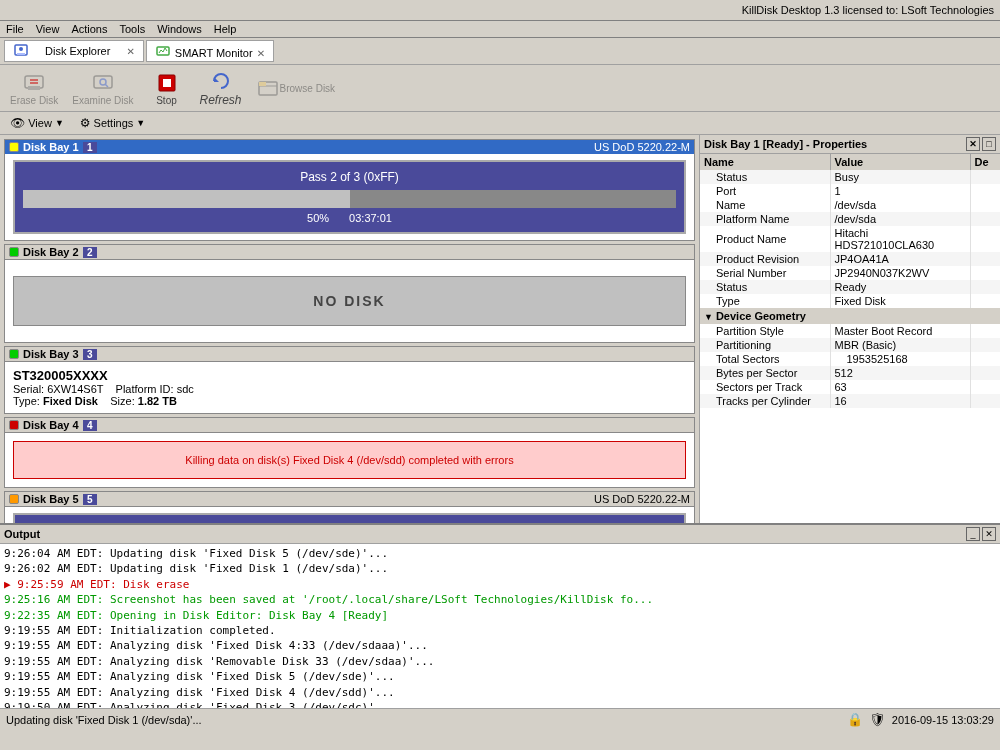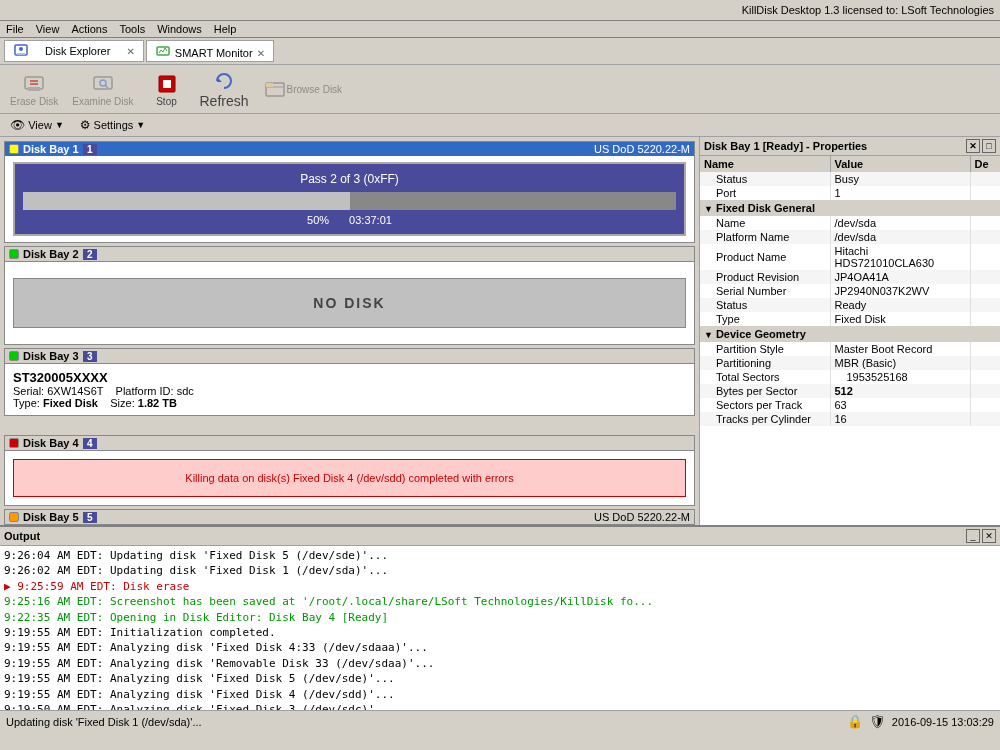--- a/index.html
+++ b/index.html
@@ -93,21 +93,21 @@
     <span style="font-size:10px;">Stop</span>
   </div>
 
   <div class="toolbar-btn" style="display:flex;flex-direction:column;align-items:center;padding:2px 6px;">
     <div style="width:24px;height:24px;display:flex;align-items:center;justify-content:center;">
       <svg width="22" height="22" viewBox="0 0 22 22">
           <path d="M4 11 A7 7 0 1 1 11 18" fill="none" stroke="#4466cc" stroke-width="2"></path>
           <polygon points="4,7 4,12 9,12" fill="#4466cc"></polygon>
         </svg>
     </div>
-    <span style="font-size:14px;">Refresh</span>
+    <span style="font-size:12px;font-style:italic;">Refresh</span>
   </div>
 
   <div class="toolbar-btn disabled" style="display:flex;flex-direction:row;align-items:center;padding:2px 6px;opacity:0.5;">
     <div style="width:24px;height:24px;display:flex;align-items:center;justify-content:center;">
       <svg width="22" height="22" viewBox="0 0 22 22">
           <rect x="2" y="5" width="18" height="13" rx="1" fill="#d4d0c8" stroke="#666" stroke-width="1.5"></rect>
           <path d="M2 9 L20 9" stroke="#666" stroke-width="1"></path>
           <rect x="2" y="5" width="7" height="4" fill="#e8c870"></rect>
         </svg>
     </div>
@@ -158,21 +158,21 @@
       <div style="display:flex;align-items:center;padding:1px 4px;background:#d4d0c8;border-bottom:1px solid #888;gap:4px;">
         <span style="width:10px;height:10px;border-radius:2px;background:#00cc00;border:1px solid #888;display:inline-block;"></span>
         <span style="font-weight:bold;">Disk Bay 2</span>
         <span style="background:#4a4a9a;color:white;font-weight:bold;font-size:10px;padding:0 3px;min-width:14px;text-align:center;">2</span>
       </div>
       <div style="padding:16px 8px;">
         <div style="background:#c0c0c0;padding:16px;text-align:center;color:#444;font-size:14px;font-weight:bold;letter-spacing:2px;border:1px solid #888;">NO DISK</div>
       </div>
     </div>
 
-    <div class="disk-bay" style="margin-bottom:19px; border:1px solid #888; background:white;">
+    <div class="disk-bay" style="margin-bottom:3px; border:1px solid #888; background:white;">
       <div style="display:flex;align-items:center;padding:1px 4px;background:#d4d0c8;border-bottom:1px solid #888;gap:4px;">
         <span style="width:10px;height:10px;border-radius:2px;background:#00cc00;border:1px solid #888;display:inline-block;"></span>
         <span style="font-weight:bold;">Disk Bay 3</span>
         <span style="background:#4a4a9a;color:white;font-weight:bold;font-size:10px;padding:0 3px;min-width:14px;text-align:center;">3</span>
       </div>
       <div style="padding:6px 8px;font-size:11px;">
         <div style="font-size:13px;font-weight:bold;">ST320005XXXX</div>
         <div style="color:#000;">
           <span>Serial:</span>
           <span>6XW14S6T</span>
@@ -241,23 +241,20 @@
           <tr style="background: rgb(245, 245, 245);">
             <td style="padding: 1px 4px 1px 16px; border-right: 1px solid rgb(224, 224, 224); width: 130px;">Status</td>
             <td style="padding: 1px 4px; border-right: 1px solid rgb(224, 224, 224);">Busy</td>
             <td style="padding: 1px 4px; width: 30px;"></td>
           </tr>
           <tr style="background: white;">
             <td style="padding: 1px 4px 1px 16px; border-right: 1px solid rgb(224, 224, 224); width: 130px;">Port</td>
             <td style="padding: 1px 4px; border-right: 1px solid rgb(224, 224, 224);">1</td>
             <td style="padding: 1px 4px; width: 30px;"></td>
           </tr>
-          <tr style="background: rgb(212, 208, 200);">
-            <td colspan="3" style="padding: 2px 4px; font-weight: bold;"><span style="font-size:9px;margin-right:3px;">▼</span>Fixed Disk General</td>
-          </tr>
           <tr style="background: white;">
             <td style="padding: 1px 4px 1px 16px; border-right: 1px solid rgb(224, 224, 224); width: 130px;">Name</td>
             <td style="padding: 1px 4px; border-right: 1px solid rgb(224, 224, 224);">/dev/sda</td>
             <td style="padding: 1px 4px; width: 30px;"></td>
           </tr>
           <tr style="background: rgb(245, 245, 245);">
             <td style="padding: 1px 4px 1px 16px; border-right: 1px solid rgb(224, 224, 224); width: 130px; margin-top: 7px;">Platform Name</td>
             <td style="padding: 1px 4px; border-right: 1px solid rgb(224, 224, 224);">/dev/sda</td>
             <td style="padding: 1px 4px; width: 30px;"></td>
           </tr>
@@ -299,21 +296,21 @@
             <td style="padding: 1px 4px; border-right: 1px solid rgb(224, 224, 224);">MBR (Basic)</td>
             <td style="padding: 1px 4px; width: 30px;"></td>
           </tr>
           <tr style="background: white;">
             <td style="padding: 1px 4px 1px 16px; border-right: 1px solid rgb(224, 224, 224); width: 130px;">Total Sectors</td>
             <td style="padding: 1px 16px; border-right: 1px solid rgb(224, 224, 224);">1953525168</td>
             <td style="padding: 1px 4px; width: 30px;"></td>
           </tr>
           <tr style="background: rgb(245, 245, 245);">
             <td style="padding: 1px 4px 1px 16px; border-right: 1px solid rgb(224, 224, 224); width: 130px;">Bytes per Sector</td>
-            <td style="padding: 1px 4px; border-right: 1px solid rgb(224, 224, 224); font-weight: bold;">512</td>
+            <td style="padding: 1px 4px; border-right: 1px solid rgb(224, 224, 224);">512</td>
             <td style="padding: 1px 4px; width: 30px;"></td>
           </tr>
           <tr style="background: white;">
             <td style="padding: 1px 4px 1px 16px; border-right: 1px solid rgb(224, 224, 224); width: 130px;">Sectors per Track</td>
             <td style="padding: 1px 4px; border-right: 1px solid rgb(224, 224, 224);">63</td>
             <td style="padding: 1px 4px; width: 30px;"></td>
           </tr>
           <tr style="background: rgb(245, 245, 245);">
             <td style="padding: 1px 4px 1px 16px; border-right: 1px solid rgb(224, 224, 224); width: 130px;">Tracks per Cylinder</td>
             <td style="padding: 1px 4px; border-right: 1px solid rgb(224, 224, 224);">16</td>

